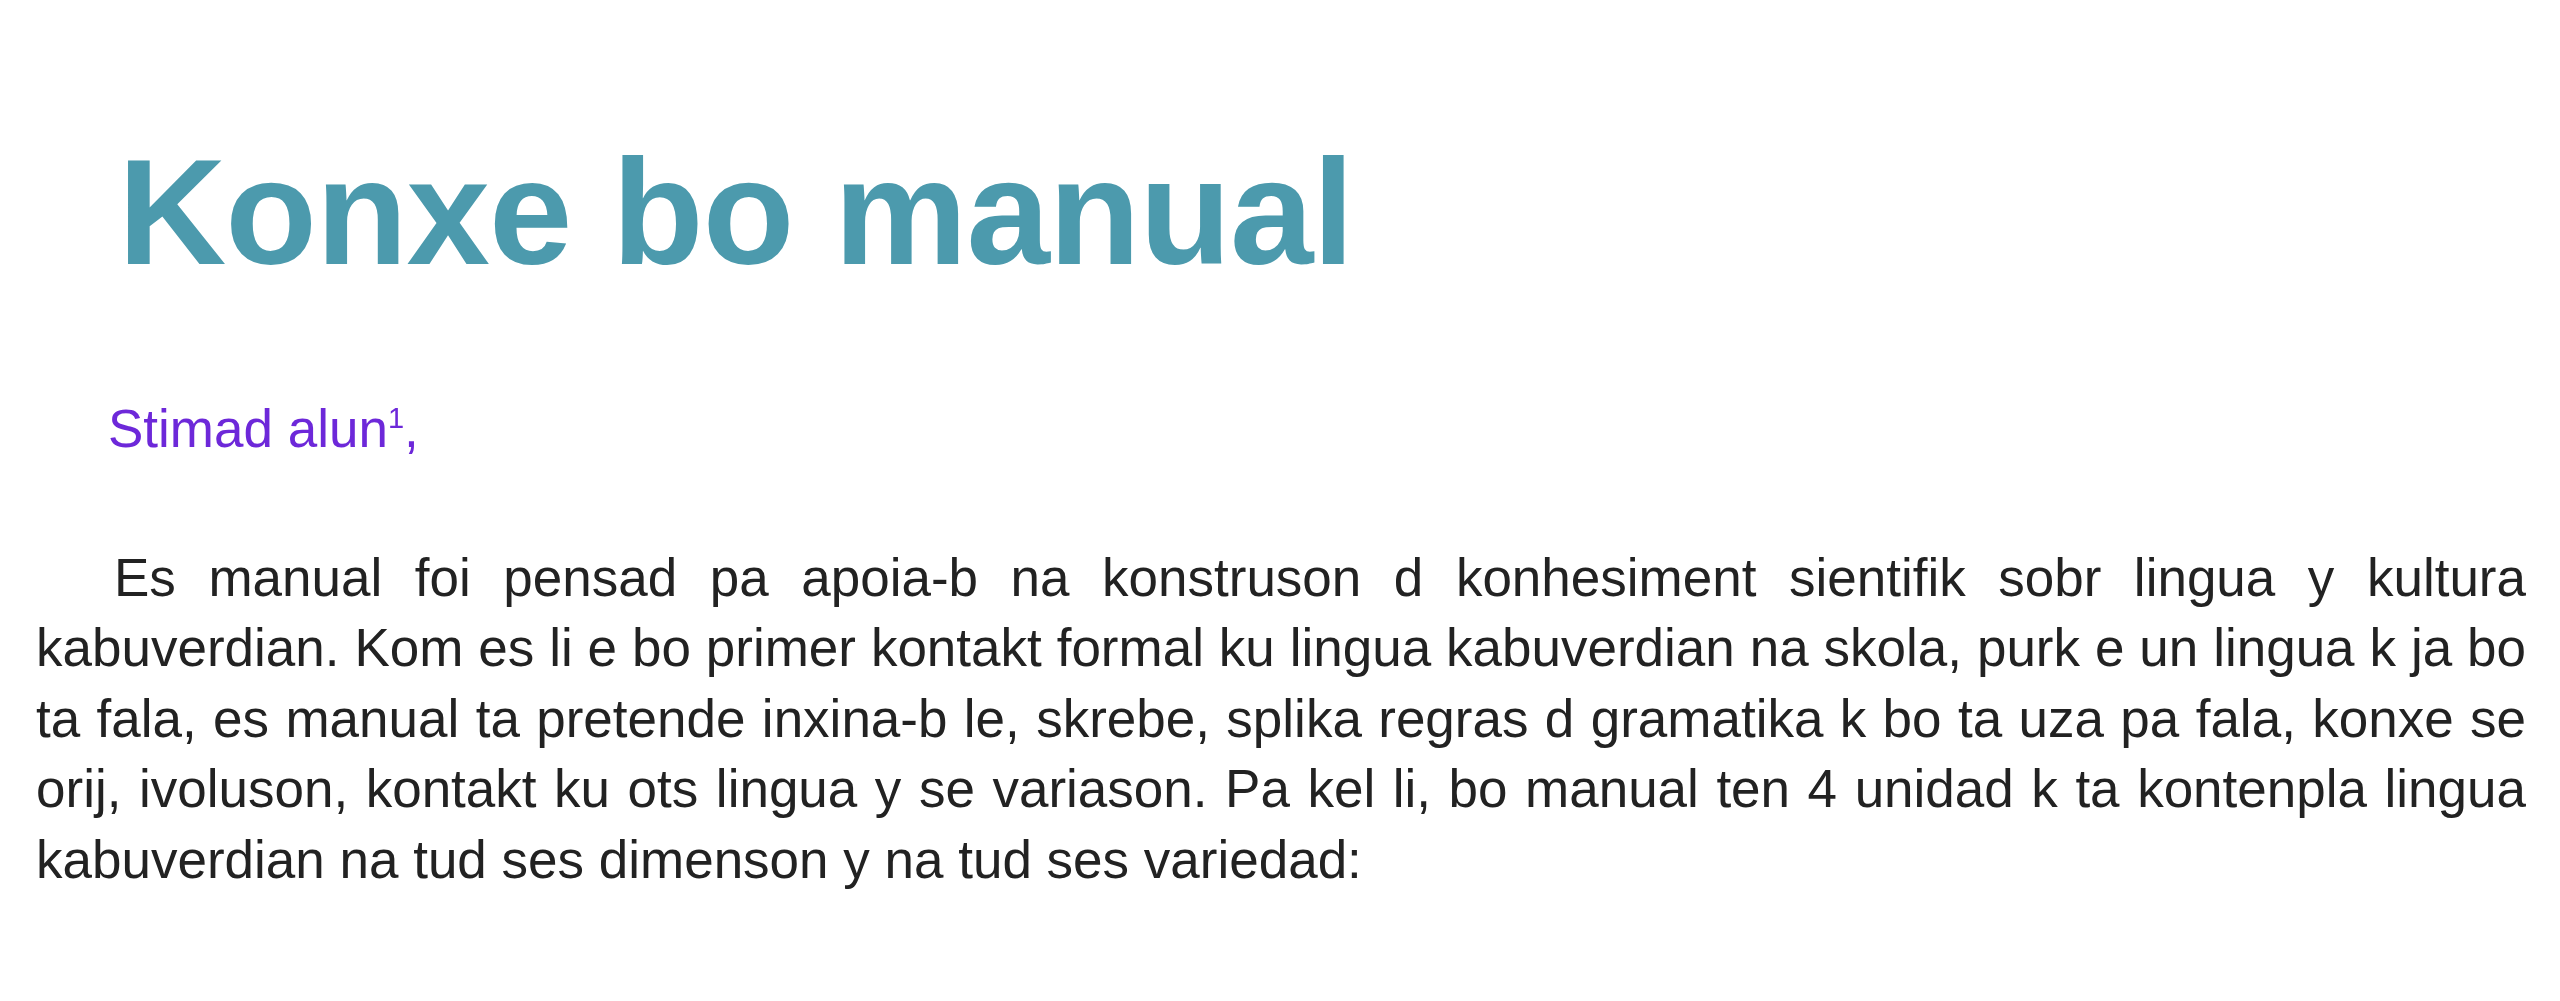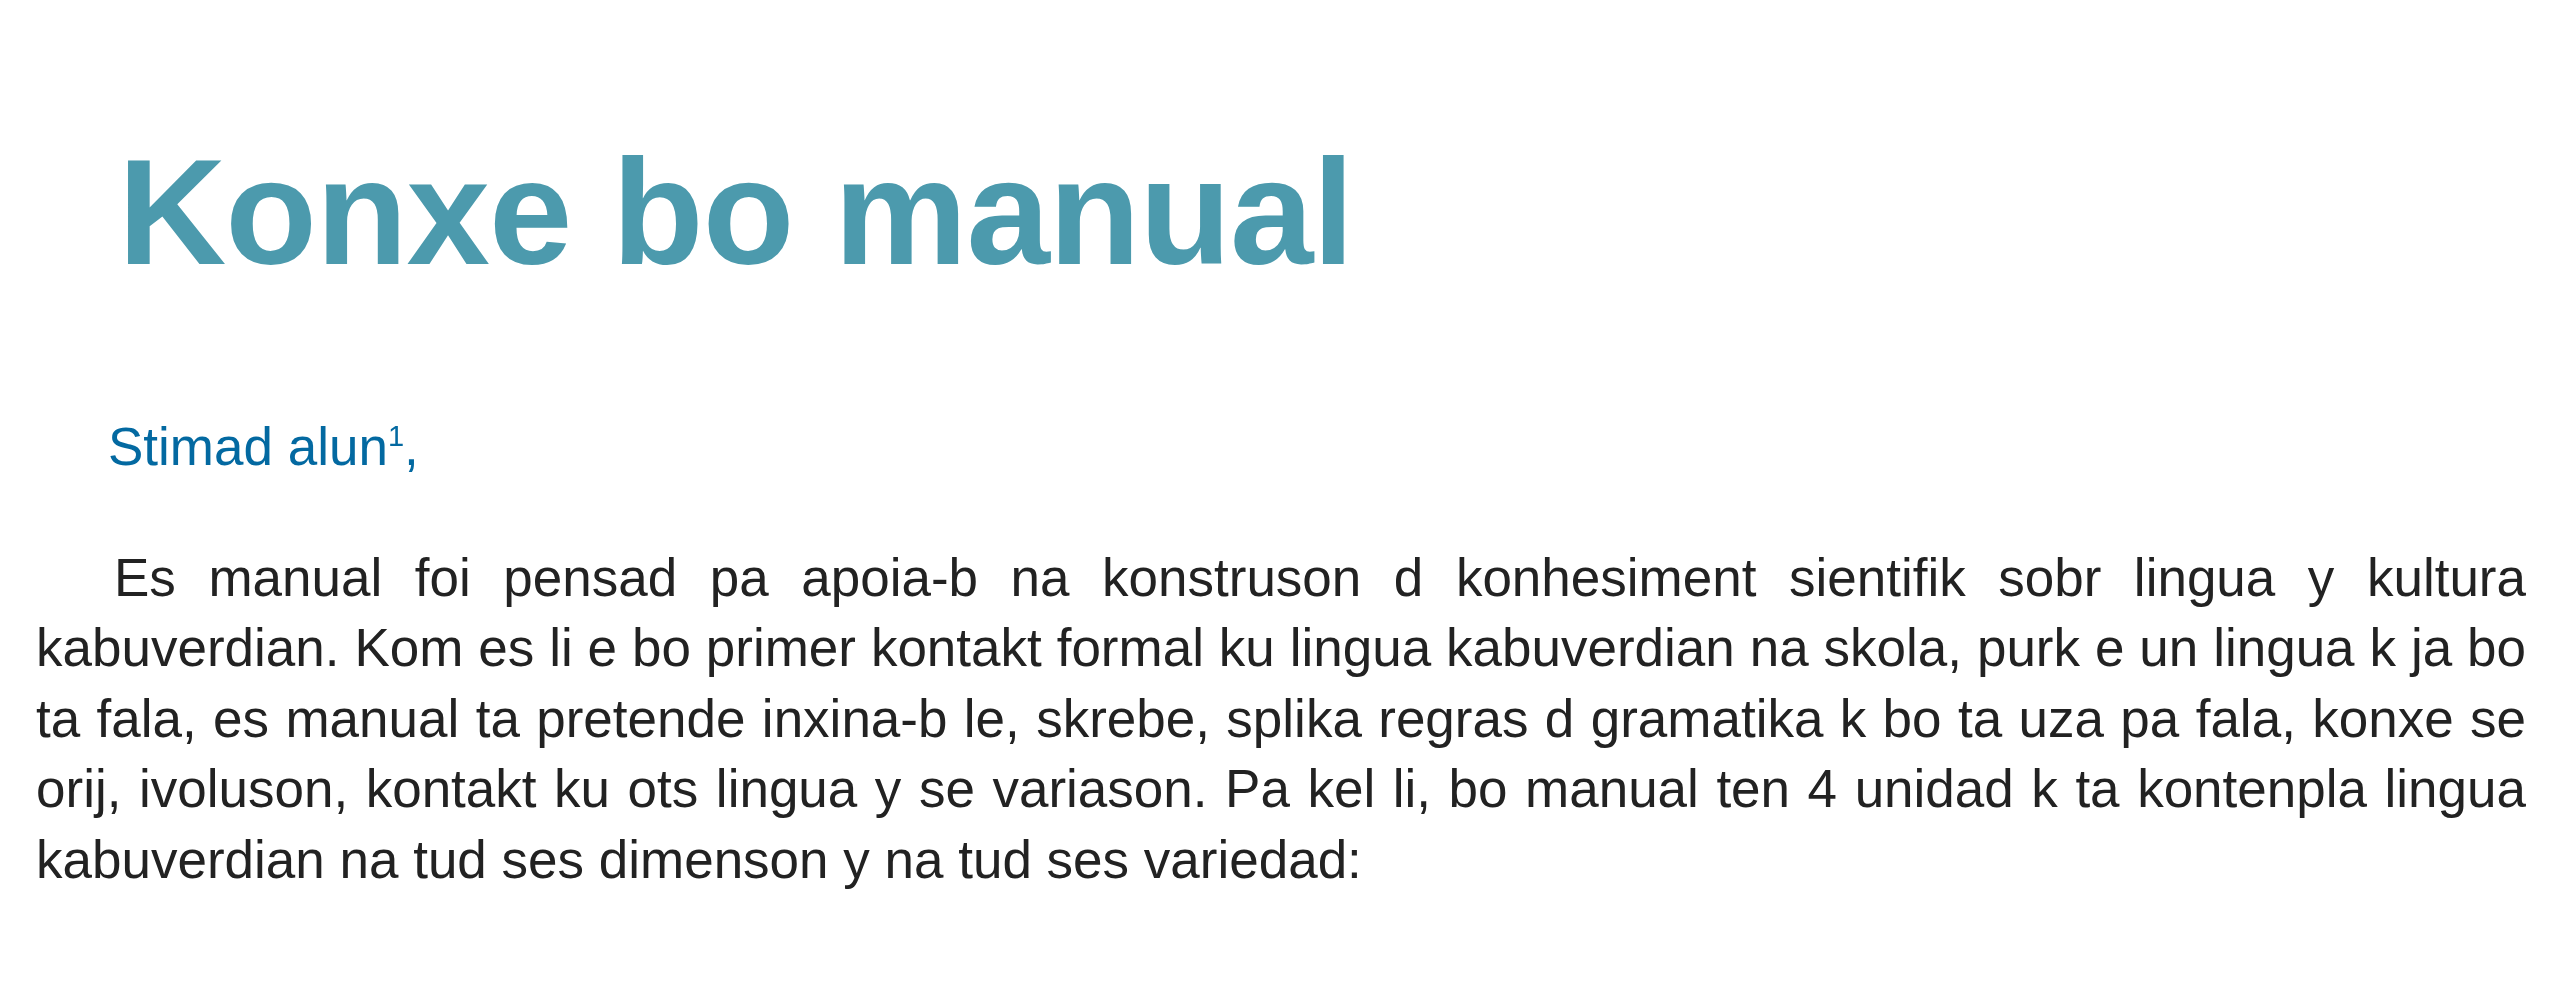--- a/index.html
+++ b/index.html
@@ -28,24 +28,24 @@
     font-size: 150px;
     line-height: 1.0;
     font-weight: bold;
     color: #4c9aad;
     letter-spacing: -1px;
     white-space: nowrap;
   }
   .salutation {
     position: absolute;
     left: 108px;
-    top: 362px;
+    top: 344px;
     font-size: 53px;
     line-height: 1.2;
-    color: #0369a1;
+    color: #6d28d9;
     white-space: nowrap;
   }
   .salutation sup {
     font-size: 29px;
     vertical-align: super;
     line-height: 0;
   }
   .body-paragraph {
     position: absolute;
     left: 36px;

